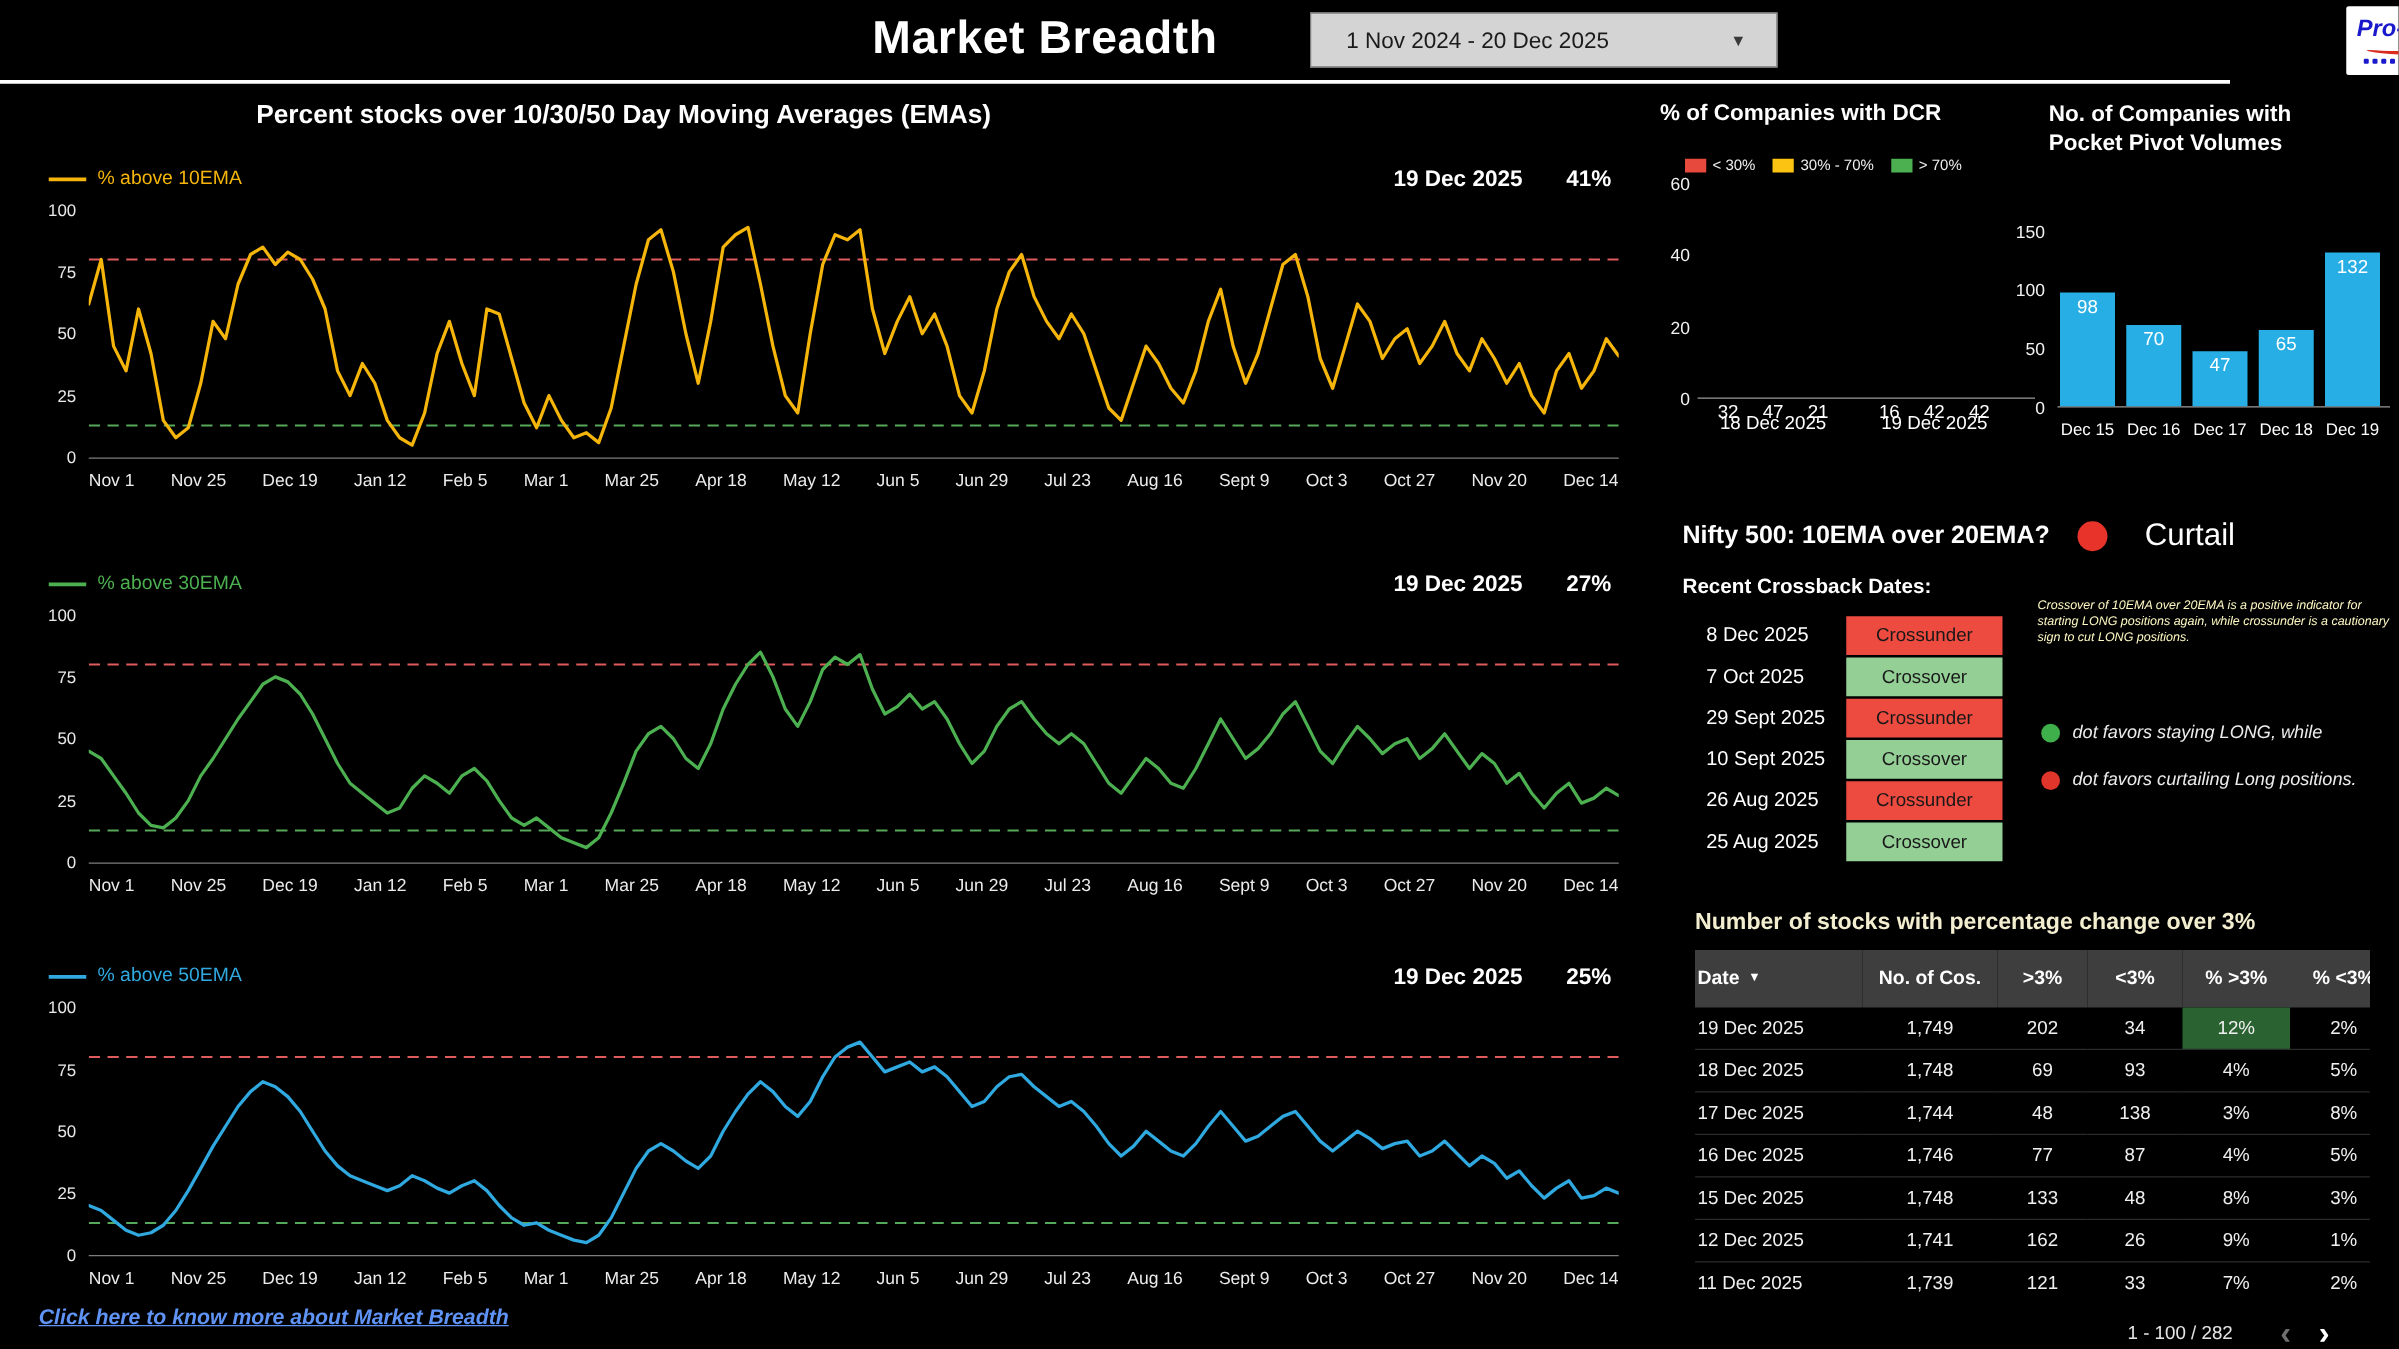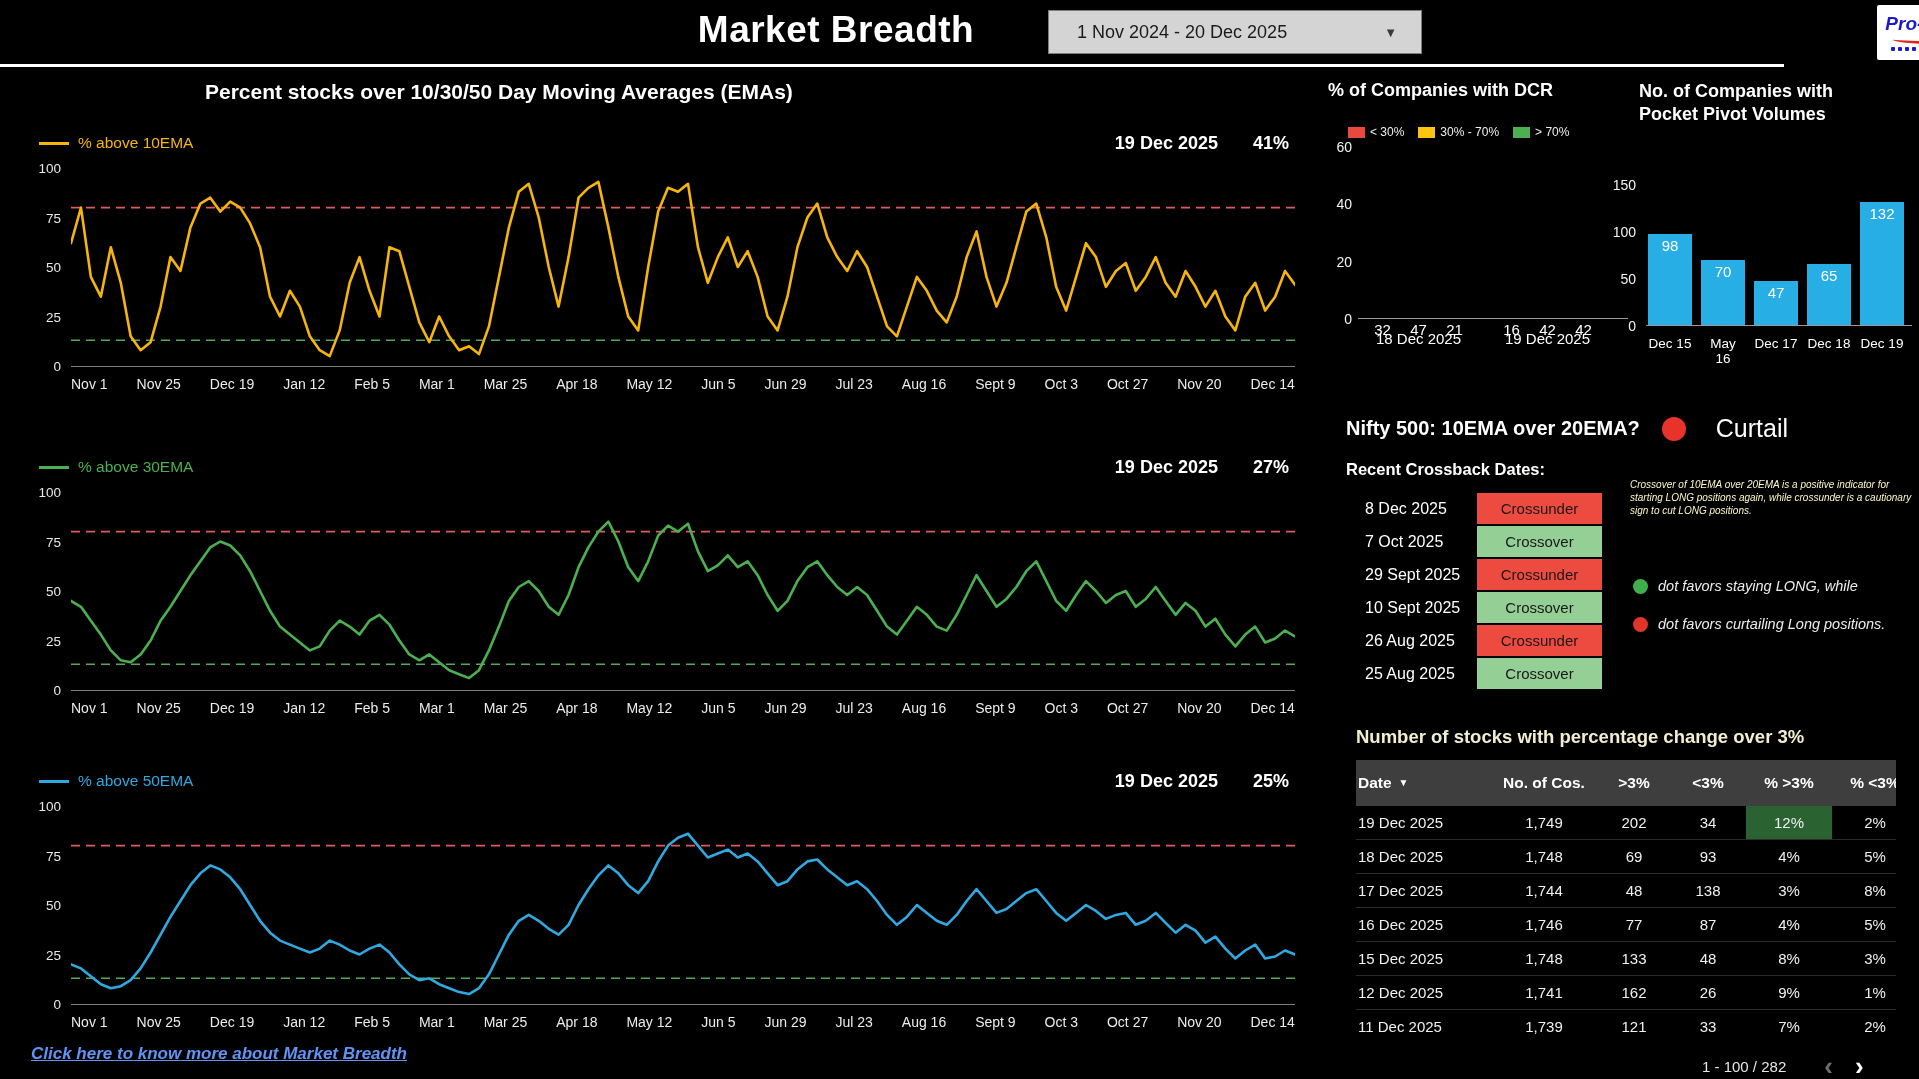--- a/index.html
+++ b/index.html
@@ -356,21 +356,21 @@
           <div class="bar" style="background: rgb(39, 174, 228); height: 43.3333%;">
             <span class="bar-label">65</span>
           </div>
           <div class="bar" style="background: rgb(39, 174, 228); height: 88%;">
             <span class="bar-label">132</span>
           </div>
         </div>
     </div>
     <div class="pp-cats">
         <span>Dec 15</span>
-        <span>May 16</span>
+        <span>Dec 16</span>
         <span>Dec 17</span>
         <span>Dec 18</span>
         <span>Dec 19</span>
       </div>
   </div>
 
   <div class="nifty">
     <div class="nifty-head">
       <span class="nifty-q">Nifty 500: 10EMA over 20EMA?</span>
       <span class="status-dot"></span>

